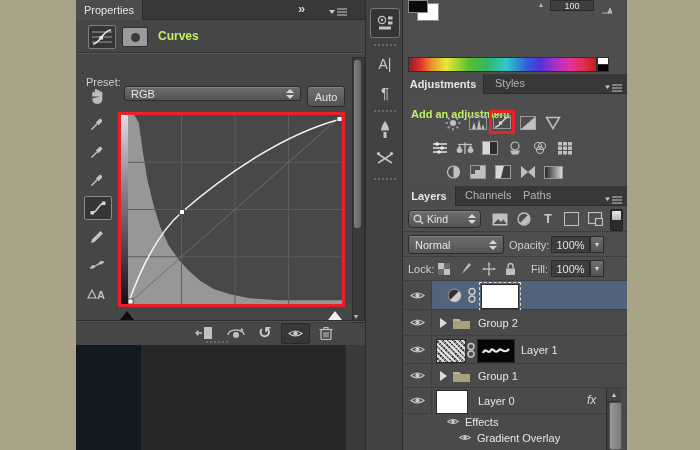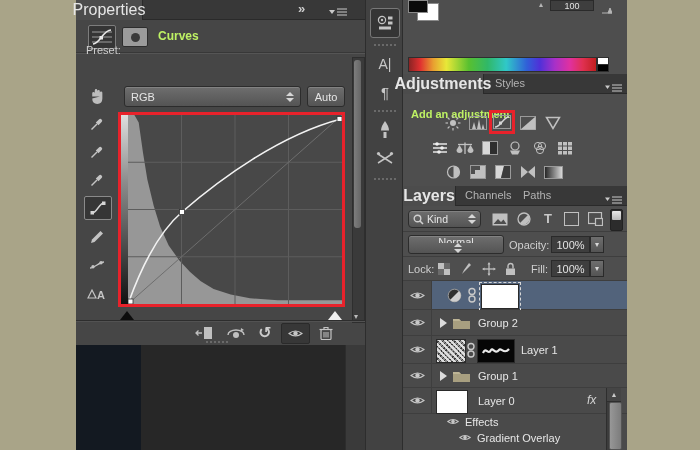--- a/index.html
+++ b/index.html
@@ -20,21 +20,21 @@
   .valbox{position:absolute;background:#3e3e3e;border:1px solid #2a2a2a;color:#e3e3e3;
       font-size:11px;display:flex;align-items:center;justify-content:center;box-sizing:border-box;}
   .ddbtn{position:absolute;width:14px;background:linear-gradient(#6e6e6e,#545454);
       border:1px solid #2a2a2a;color:#d8d8d8;font-size:8px;display:flex;align-items:center;
       justify-content:center;box-sizing:border-box;}
   .updn{display:inline-flex;flex-direction:column;gap:2px;margin-left:4px;}
   .updn i{display:block;width:0;height:0;border-left:4px solid transparent;border-right:4px solid transparent;}
   .updn .tu{border-bottom:4px solid #d6d6d6;}
   .updn .td{border-top:4px solid #d6d6d6;}
   .tabbar{position:absolute;background:#383838;border-bottom:1px solid #2a2a2a;width:100%;box-sizing:border-box;}
-  .tab-active{position:absolute;background:#4c4c4c;color:#e6e6e6;font-size:16px;display:flex;
+  .tab-active{position:absolute;background:#4c4c4c;color:#e6e6e6;font-size:11px;display:flex;
       align-items:center;justify-content:center;border-right:1px solid #2a2a2a;}
   .tab-idle{position:absolute;color:#b3b3b3;font-size:11px;display:flex;align-items:center;}
   .menu-ic{position:absolute;width:20px;height:11px;}
   .toolbox{position:absolute;width:26px;height:22px;display:flex;align-items:center;justify-content:center;}
   .toolbox.sel{background:#363636;border:1px solid #8a8a8a;border-radius:2px;}
   .ico{display:flex;align-items:center;justify-content:center;}
   .tri-up{width:0;height:0;border-left:7px solid transparent;border-right:7px solid transparent;}
   .expand{width:0;height:0;border-top:5px solid transparent;border-bottom:5px solid transparent;
       border-left:7px solid #dcdcdc;position:absolute;}
   .lrow{position:absolute;left:0;width:224px;background:#4a4a4a;border-bottom:1px solid #3e3e3e;box-sizing:border-box;}
@@ -79,28 +79,28 @@
       <rect x="9.5" y="9" width="3.5" height="3.5" fill="#e8e8e8"></rect>
     </svg>
   </div>
   <div class="abs" style="left:46px;top:27px;width:24px;height:18px;background:#9b9b9b;border:1px solid #2d2d2d;border-radius:2px;display:flex;align-items:center;justify-content:center;">
     <div style="width:9px;height:9px;border-radius:50%;background:#3a3a3a;"></div>
   </div>
   <div class="abs lbl bold" style="left:82px;top:29px;font-size:12px;">Curves</div>
 
   <div class="abs" style="left:0;top:52px;width:289px;height:1px;background:#383838;border-bottom:1px solid #555;"></div>
 
-  <div class="abs lbl" style="left:10px;top:44px;">Preset:</div>
+  <div class="abs lbl" style="left:10px;top:76px;">Preset:</div>
 
   <div class="toolbox" style="left:8px;top:85px;">
     <svg width="19" height="17" viewBox="0 0 18 16">
       <path d="M4 8 V5 q0-1.2 1.2-1.2 T6.4 5 v3 M6.4 8 V2.2 q0-1.2 1.2-1.2 T8.8 2.2 V8 M8.8 8 V3 q0-1.2 1.2-1.2 T11.2 3 v5 M11.2 8 V4.4 q0-1.2 1.2-1.2 T13.6 4.4 V10 q0 5-4.8 5 T4 10 Z" fill="#bdbdbd"></path>
     </svg>
   </div>
-  <div class="dd" style="left:48px;top:86px;width:177px;height:21px;gap:12px;">
+  <div class="dd" style="left:48px;top:86px;width:177px;height:15px;gap:12px;">
     <span class="txt">RGB</span>
     <span class="updn">
         <i class="tu"></i>
         <i class="td"></i>
       </span>
   </div>
   <div class="btn" style="left:231px;top:86px;width:38px;height:21px;">
     <span>Auto</span>
   </div>
 
@@ -472,21 +472,21 @@
         <rect x="0.5" y="0.5" width="13" height="11" fill="none" stroke="#c0c0c0" stroke-width="1.2"></rect>
         <rect x="7.5" y="6.5" width="7" height="7" fill="#4e4e4e" stroke="#c0c0c0" stroke-width="1.2"></rect>
       </svg>
     </div>
     <div class="abs" style="left:207px;top:3px;width:11px;height:20px;background:#2c2c2c;border:1px solid #222;border-radius:2px;">
       <div style="width:9px;height:9px;margin:1px;background:linear-gradient(#e8e8e8,#b8b8b8);border-radius:1px;"></div>
     </div>
   </div>
 
   <div class="abs" style="left:0;top:232px;width:224px;height:25px;border-bottom:1px solid #3e3e3e;box-sizing:border-box;">
-    <div class="dd" style="left:5px;top:3px;width:96px;height:19px;flex-direction:column;">
+    <div class="dd" style="left:5px;top:3px;width:96px;height:19px;">
       <span class="txt">Normal</span>
       <span class="updn">
           <i class="tu"></i>
           <i class="td"></i>
         </span>
     </div>
     <div class="abs lbl" style="left:106px;top:7px;">Opacity:</div>
     <div class="valbox" style="left:148px;top:4px;width:39px;height:17px;">
       <span>100%</span>
     </div>

